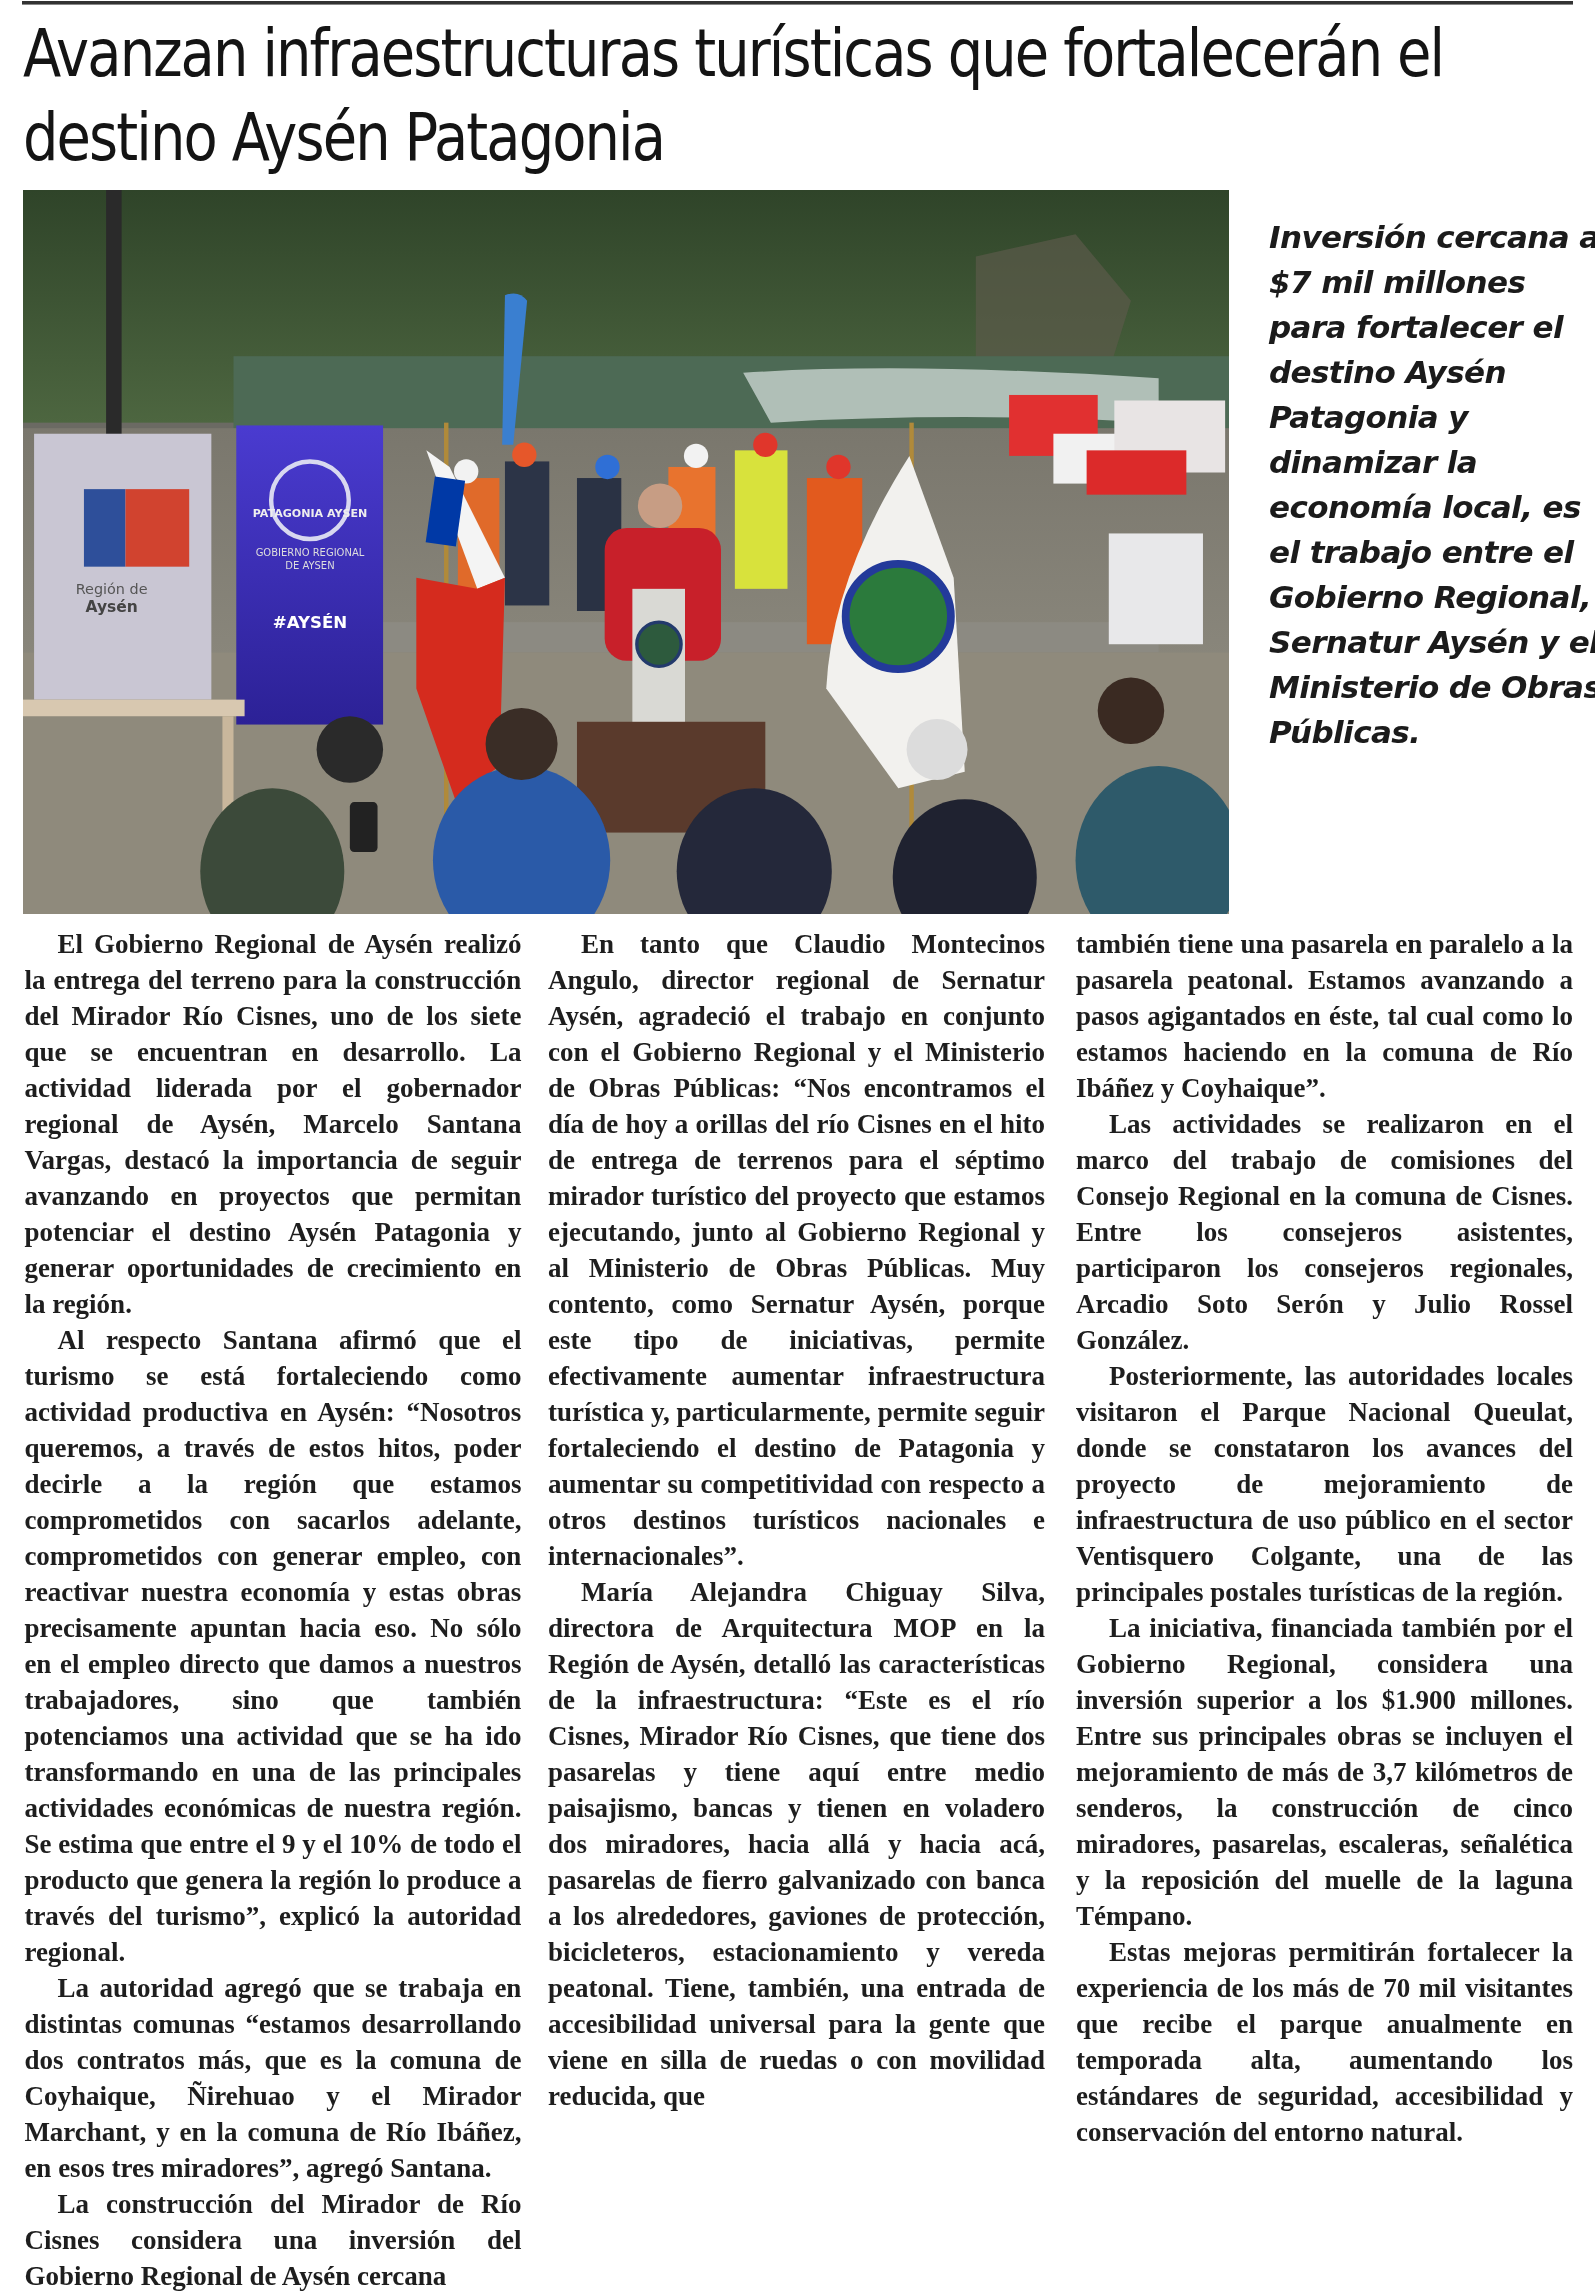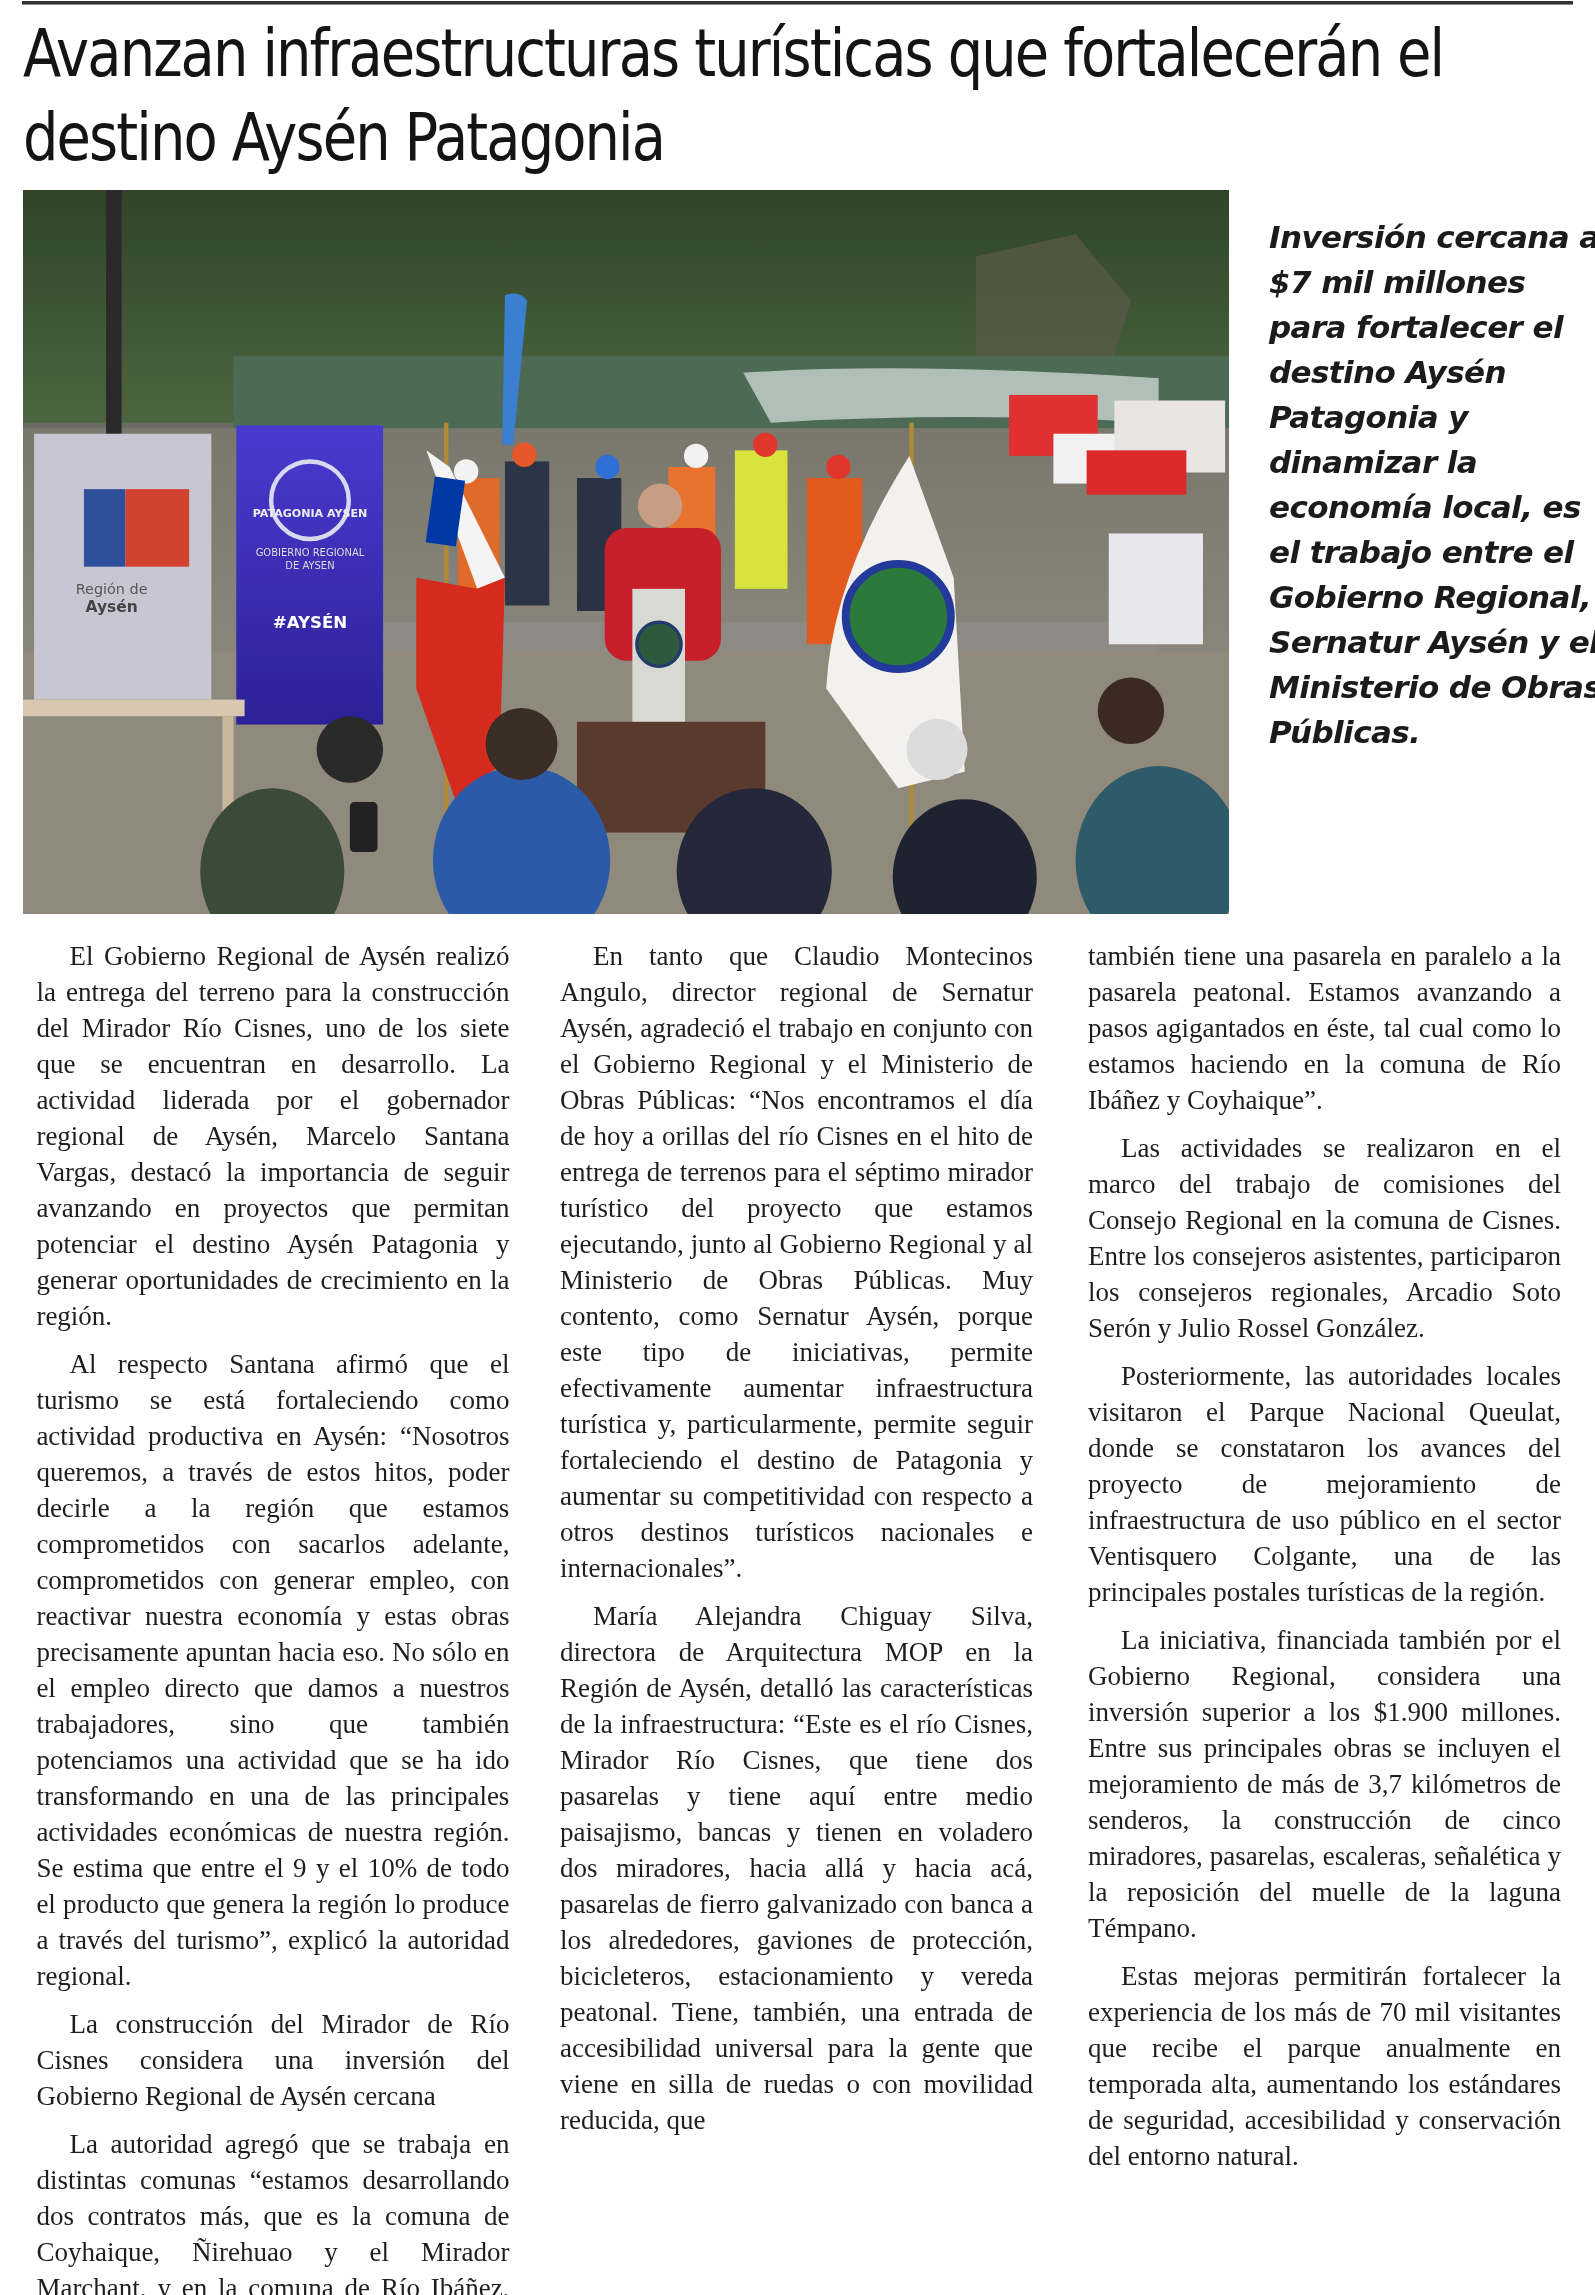--- a/index.html
+++ b/index.html
@@ -25,21 +25,21 @@
     position: absolute; left: 1253px; top: 199px; width: 338px; margin: 16px;
     font-family: "DejaVu Sans", sans-serif; font-weight: bold; font-style: italic;
     font-size: 31px; line-height: 45px; letter-spacing: -0.6px; color: #1b1b1b;
   }
 
   .col {
     position: absolute; top: 926px; width: 497px;
     font-family: "Liberation Serif", serif; font-size: 27px; line-height: 36px;
     text-align: justify; color: #1e1e1e;
   }
-  .col p { margin: 12px; text-indent: 33px; }
+  .col p { margin: 0; text-indent: 33px; font-weight: bold; }
   .col p.cont { text-indent: 0; }
   .col h3 { margin: 0; font-size: 27px; line-height: 36px; font-weight: bold; text-indent: 33px; text-align: justify; }
   #col1 { left: 24.4px; }
   #col2 { left: 548px; }
   #col3 { left: 1076px; }
 </style>
 </head>
 <body>
 
 <div class="top-rule"></div>
@@ -148,22 +148,22 @@
       <rect x="590" y="1105" width="50" height="90" rx="8" fill="#222"></rect>
     </g>
   </svg>
 </div>
 
 <p class="pullquote">Inversión cercana a $7 mil millones para fortalecer el destino Aysén Patagonia y dinamizar la economía local, es el trabajo entre el Gobierno Regional, Sernatur Aysén y el Ministerio de Obras Públicas.</p>
 
 <div class="col" id="col1">
   <p>El Gobierno Regional de Aysén realizó la entrega del terreno para la construcción del Mirador Río Cisnes, uno de los siete que se encuentran en desarrollo. La actividad liderada por el gobernador regional de Aysén, Marcelo Santana Vargas,  destacó la importancia de seguir avanzando en proyectos que permitan potenciar el destino Aysén Patagonia y generar oportunidades de crecimiento en la región.</p>
   <p>Al respecto Santana afirmó que el turismo se está fortaleciendo como actividad productiva en Aysén: “Nosotros queremos, a través de estos hitos, poder decirle a la región que estamos comprometidos con sacarlos adelante, comprometidos con generar empleo, con reactivar nuestra economía y estas obras precisamente apuntan hacia eso. No sólo en el empleo directo que damos a nuestros trabajadores, sino que también potenciamos una actividad que se ha ido transformando en una de las principales actividades económicas de nuestra región. Se estima que entre el 9 y el 10% de todo el producto que genera la región lo produce a través del turismo”, explicó la autoridad regional.</p>
+  <p>La autoridad agregó que se trabaja en distintas comunas “estamos desarrollando dos contratos más, que es la comuna de Coyhaique, Ñirehuao y el Mirador Marchant, y en la comuna de Río Ibáñez, en esos tres miradores”, agregó Santana.</p>
   <p>La construcción del Mirador de Río Cisnes considera una inversión del Gobierno Regional de Aysén cercana</p>
-  <p>La autoridad agregó que se trabaja en distintas comunas “estamos desarrollando dos contratos más, que es la comuna de Coyhaique, Ñirehuao y el Mirador Marchant, y en la comuna de Río Ibáñez, en esos tres miradores”, agregó Santana.</p>
 </div>
 
 <div class="col" id="col2">
   <p>En tanto que Claudio Montecinos Angulo, director regional de Sernatur Aysén, agradeció el trabajo en conjunto con el Gobierno Regional y el Ministerio de Obras Públicas: “Nos encontramos el día de hoy a orillas del río Cisnes en el hito de entrega de terrenos para el séptimo mirador turístico del proyecto que estamos ejecutando, junto al Gobierno Regional y al Ministerio de Obras Públicas. Muy contento, como Sernatur Aysén, porque este tipo de iniciativas, permite efectivamente aumentar infraestructura turística y, particularmente, permite seguir fortaleciendo el destino de Patagonia y aumentar su competitividad con respecto a otros destinos turísticos nacionales e internacionales”.</p>
   <p>María Alejandra Chiguay Silva, directora de Arquitectura MOP en la Región de Aysén, detalló las características de la infraestructura: “Este es el río Cisnes, Mirador Río Cisnes, que tiene dos pasarelas y tiene aquí entre medio paisajismo, bancas y tienen en voladero dos miradores, hacia allá y hacia acá, pasarelas de fierro galvanizado con banca a los alrededores, gaviones de protección, bicicleteros, estacionamiento y vereda peatonal. Tiene, también, una entrada de accesibilidad universal para la gente que viene en silla de ruedas o con movilidad reducida, que</p>
 </div>
 
 <div class="col" id="col3">
   <p class="cont">también tiene una pasarela en paralelo a la pasarela peatonal. Estamos avanzando a pasos agigantados en éste, tal cual como lo estamos haciendo en la comuna de Río Ibáñez y Coyhaique”.</p>
   <p>Las actividades se realizaron en el marco del trabajo de comisiones del Consejo Regional en la comuna de Cisnes. Entre los consejeros asistentes, participaron los consejeros regionales, Arcadio Soto Serón y Julio Rossel González.</p>

